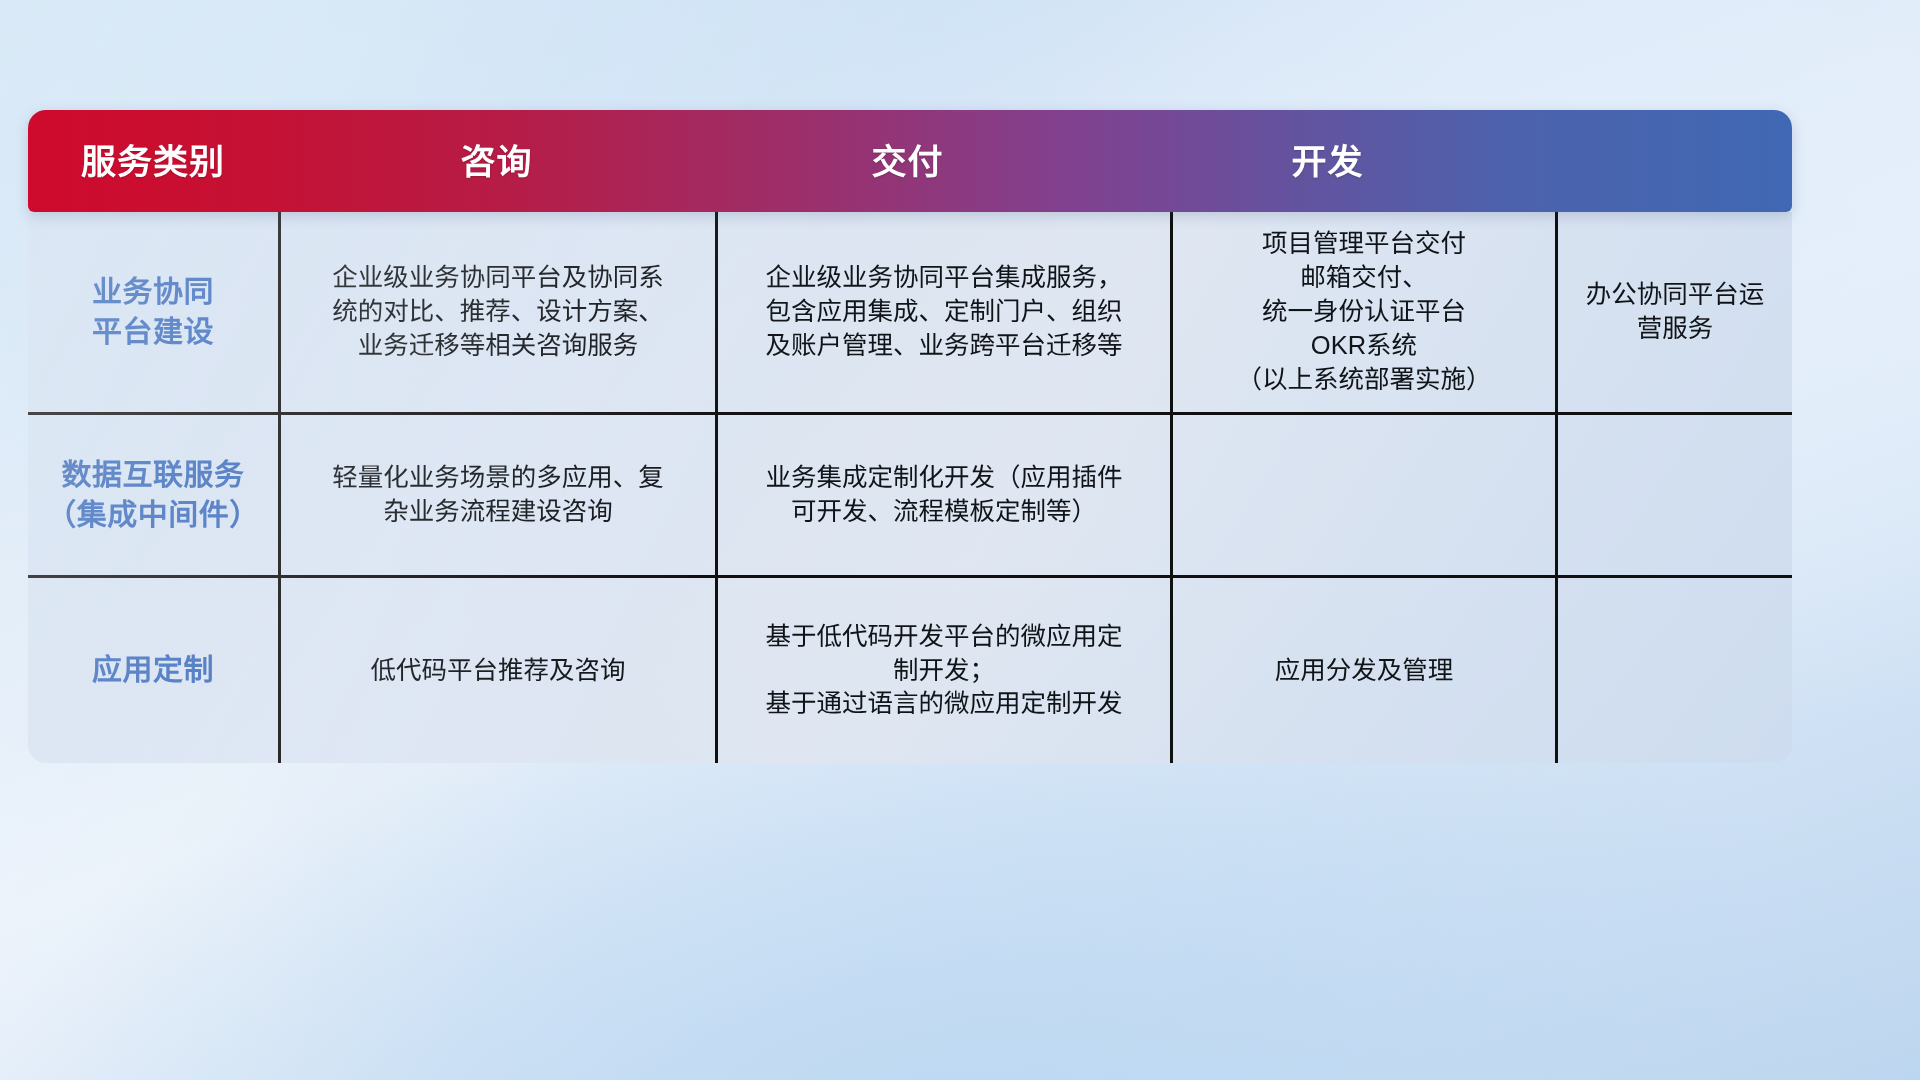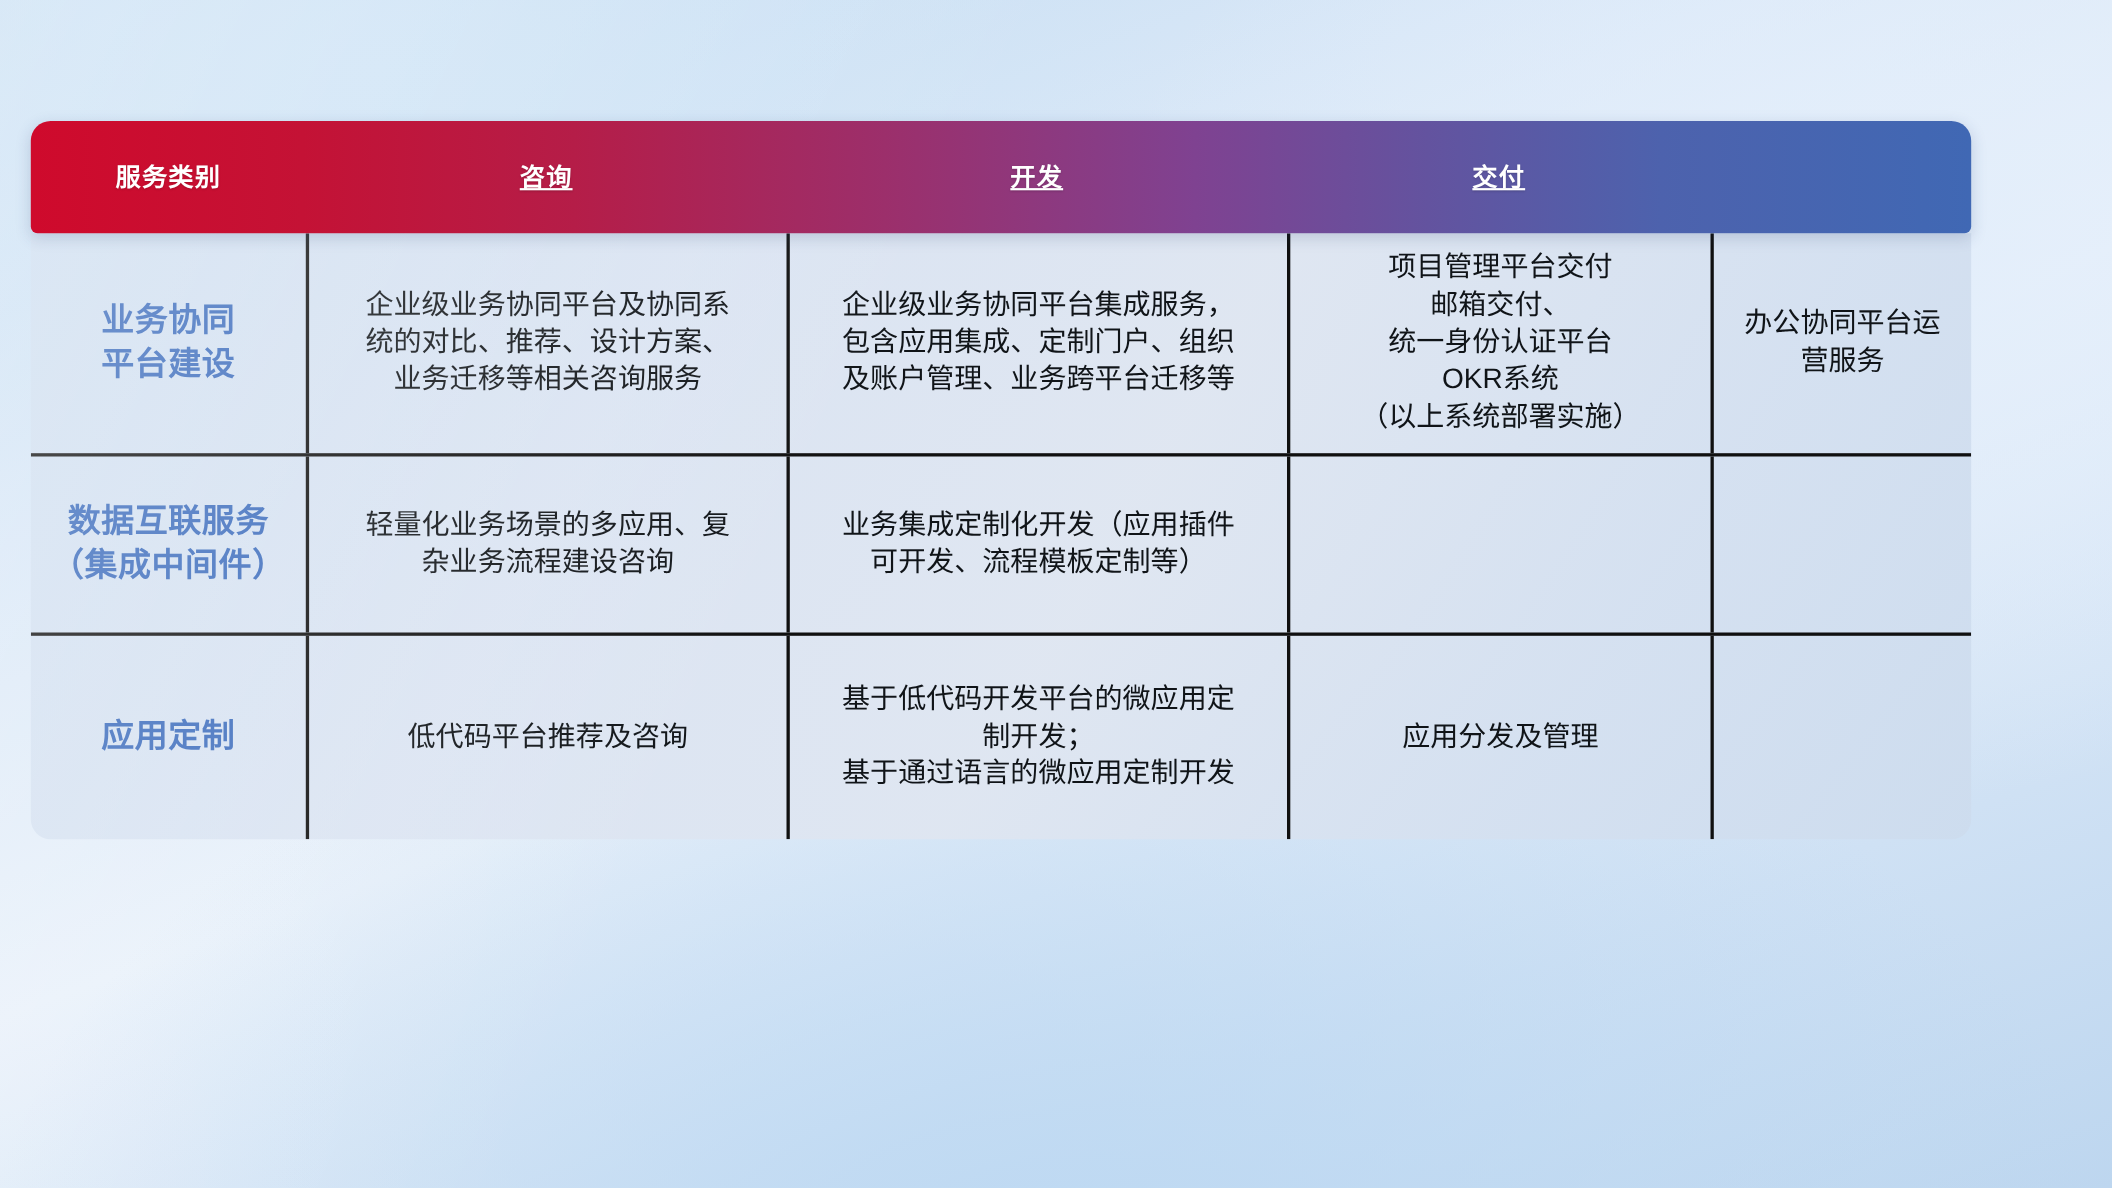--- a/index.html
+++ b/index.html
@@ -41,21 +41,21 @@
         #9c2f6b 44%,
         #7f4291 60%,
         #63539f 72%,
         #4d62ad 84%,
         #4068b4 100%);
     box-shadow:0 4px 14px rgba(40,60,110,.18);
     position:relative;z-index:3;
   }
   .th{
     color:#ffffff;
-    font-size:23px;
+    font-size:35px;
     font-weight:bold;
     letter-spacing:1px;
     text-align:center;
     text-shadow:0 1px 2px rgba(0,0,0,.18);
     line-height:1;
   }
 
   
   .tbody{
     position:relative;
@@ -95,45 +95,45 @@
 
   
   .c1{width:250px;flex:0 0 250px;}
   .c2{width:437px;flex:0 0 437px;}
   .c3{width:455px;flex:0 0 455px;}
   .c4{width:385px;flex:0 0 385px;}
   .c5{width:237px;flex:0 0 237px;}
 
   
   .thead .c1{display:flex;align-items:center;justify-content:center;}
-  .thead .c2,.thead .c3,.thead .c4,.thead .c5{display:flex;align-items:flex-start;justify-content:center;text-decoration:underline;}
+  .thead .c2,.thead .c3,.thead .c4,.thead .c5{display:flex;align-items:flex-start;justify-content:center;}
 
   .r1{height:200px;}
   .r2{height:160px;}
   .r3{height:185px;}
 </style>
 </head>
 <body>
 
 <div id="page">
 
   <div class="table-wrap">
 
     <div class="thead">
       <div class="th c1">
         <span>服务类别</span>
       </div>
       <div class="th c2">
         <span>咨询</span>
       </div>
+      <div class="th c4">
+        <span>交付</span>
+      </div>
       <div class="th c3">
         <span>开发</span>
-      </div>
-      <div class="th c4">
-        <span>交付</span>
       </div>
     </div>
 
     <div class="tbody">
 
       <div class="tr r1">
         <div class="td cat c1">业务协同
 平台建设</div>
         <div class="td rule c2">企业级业务协同平台及协同系
 统的对比、推荐、设计方案、

